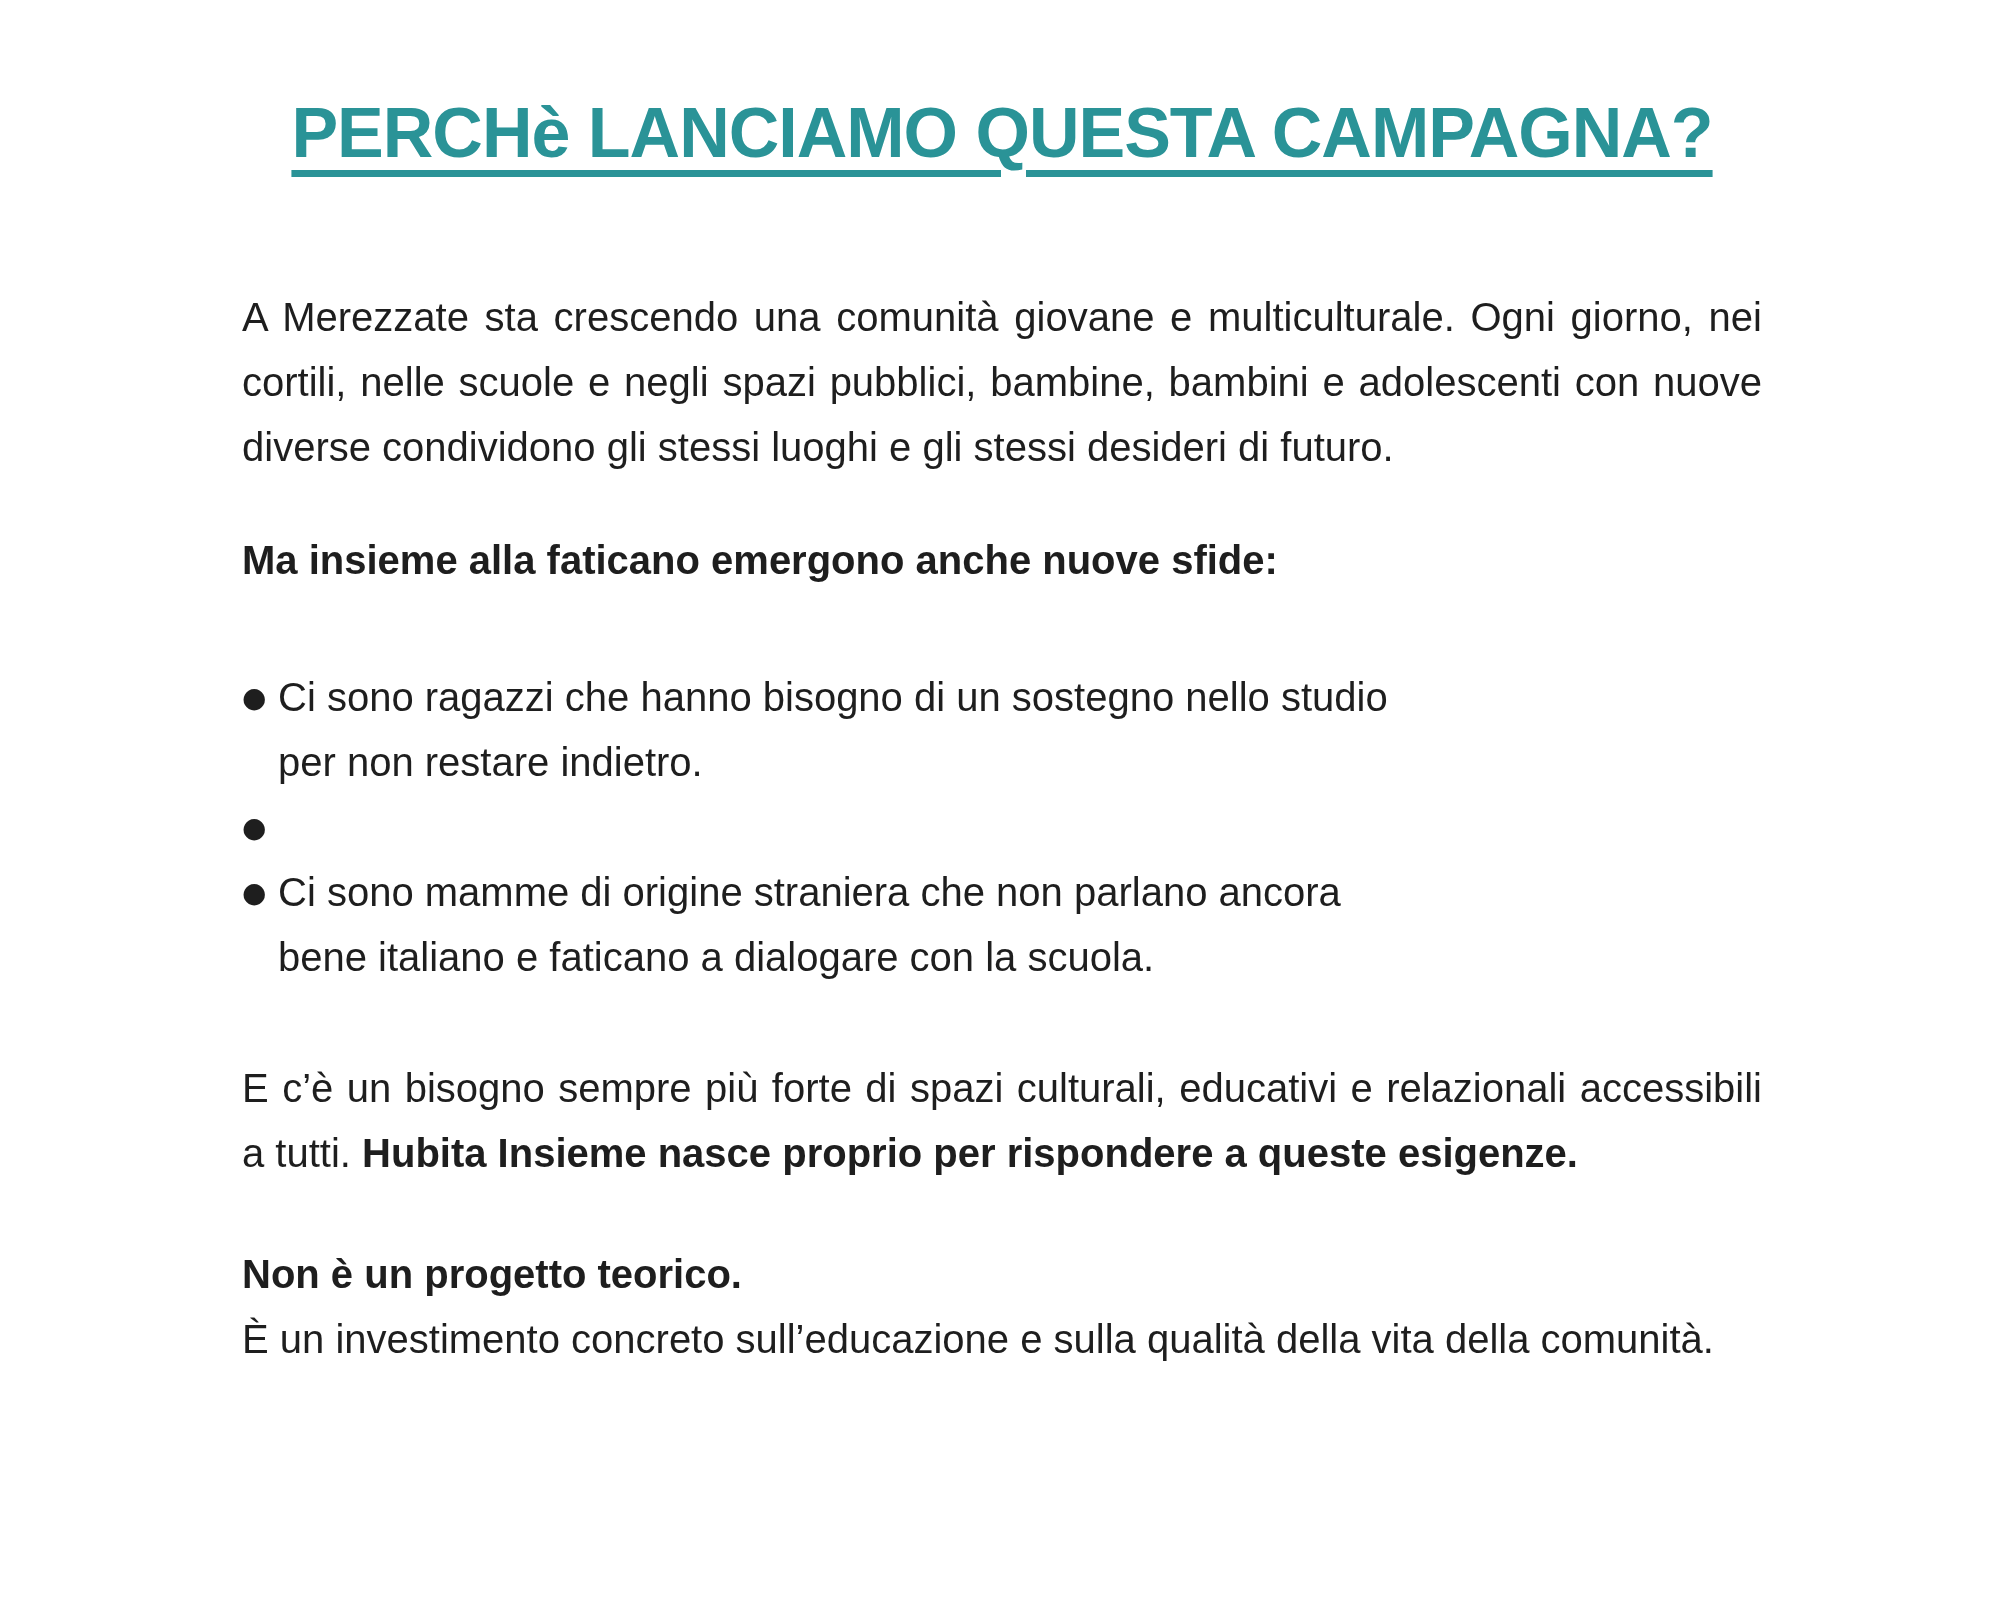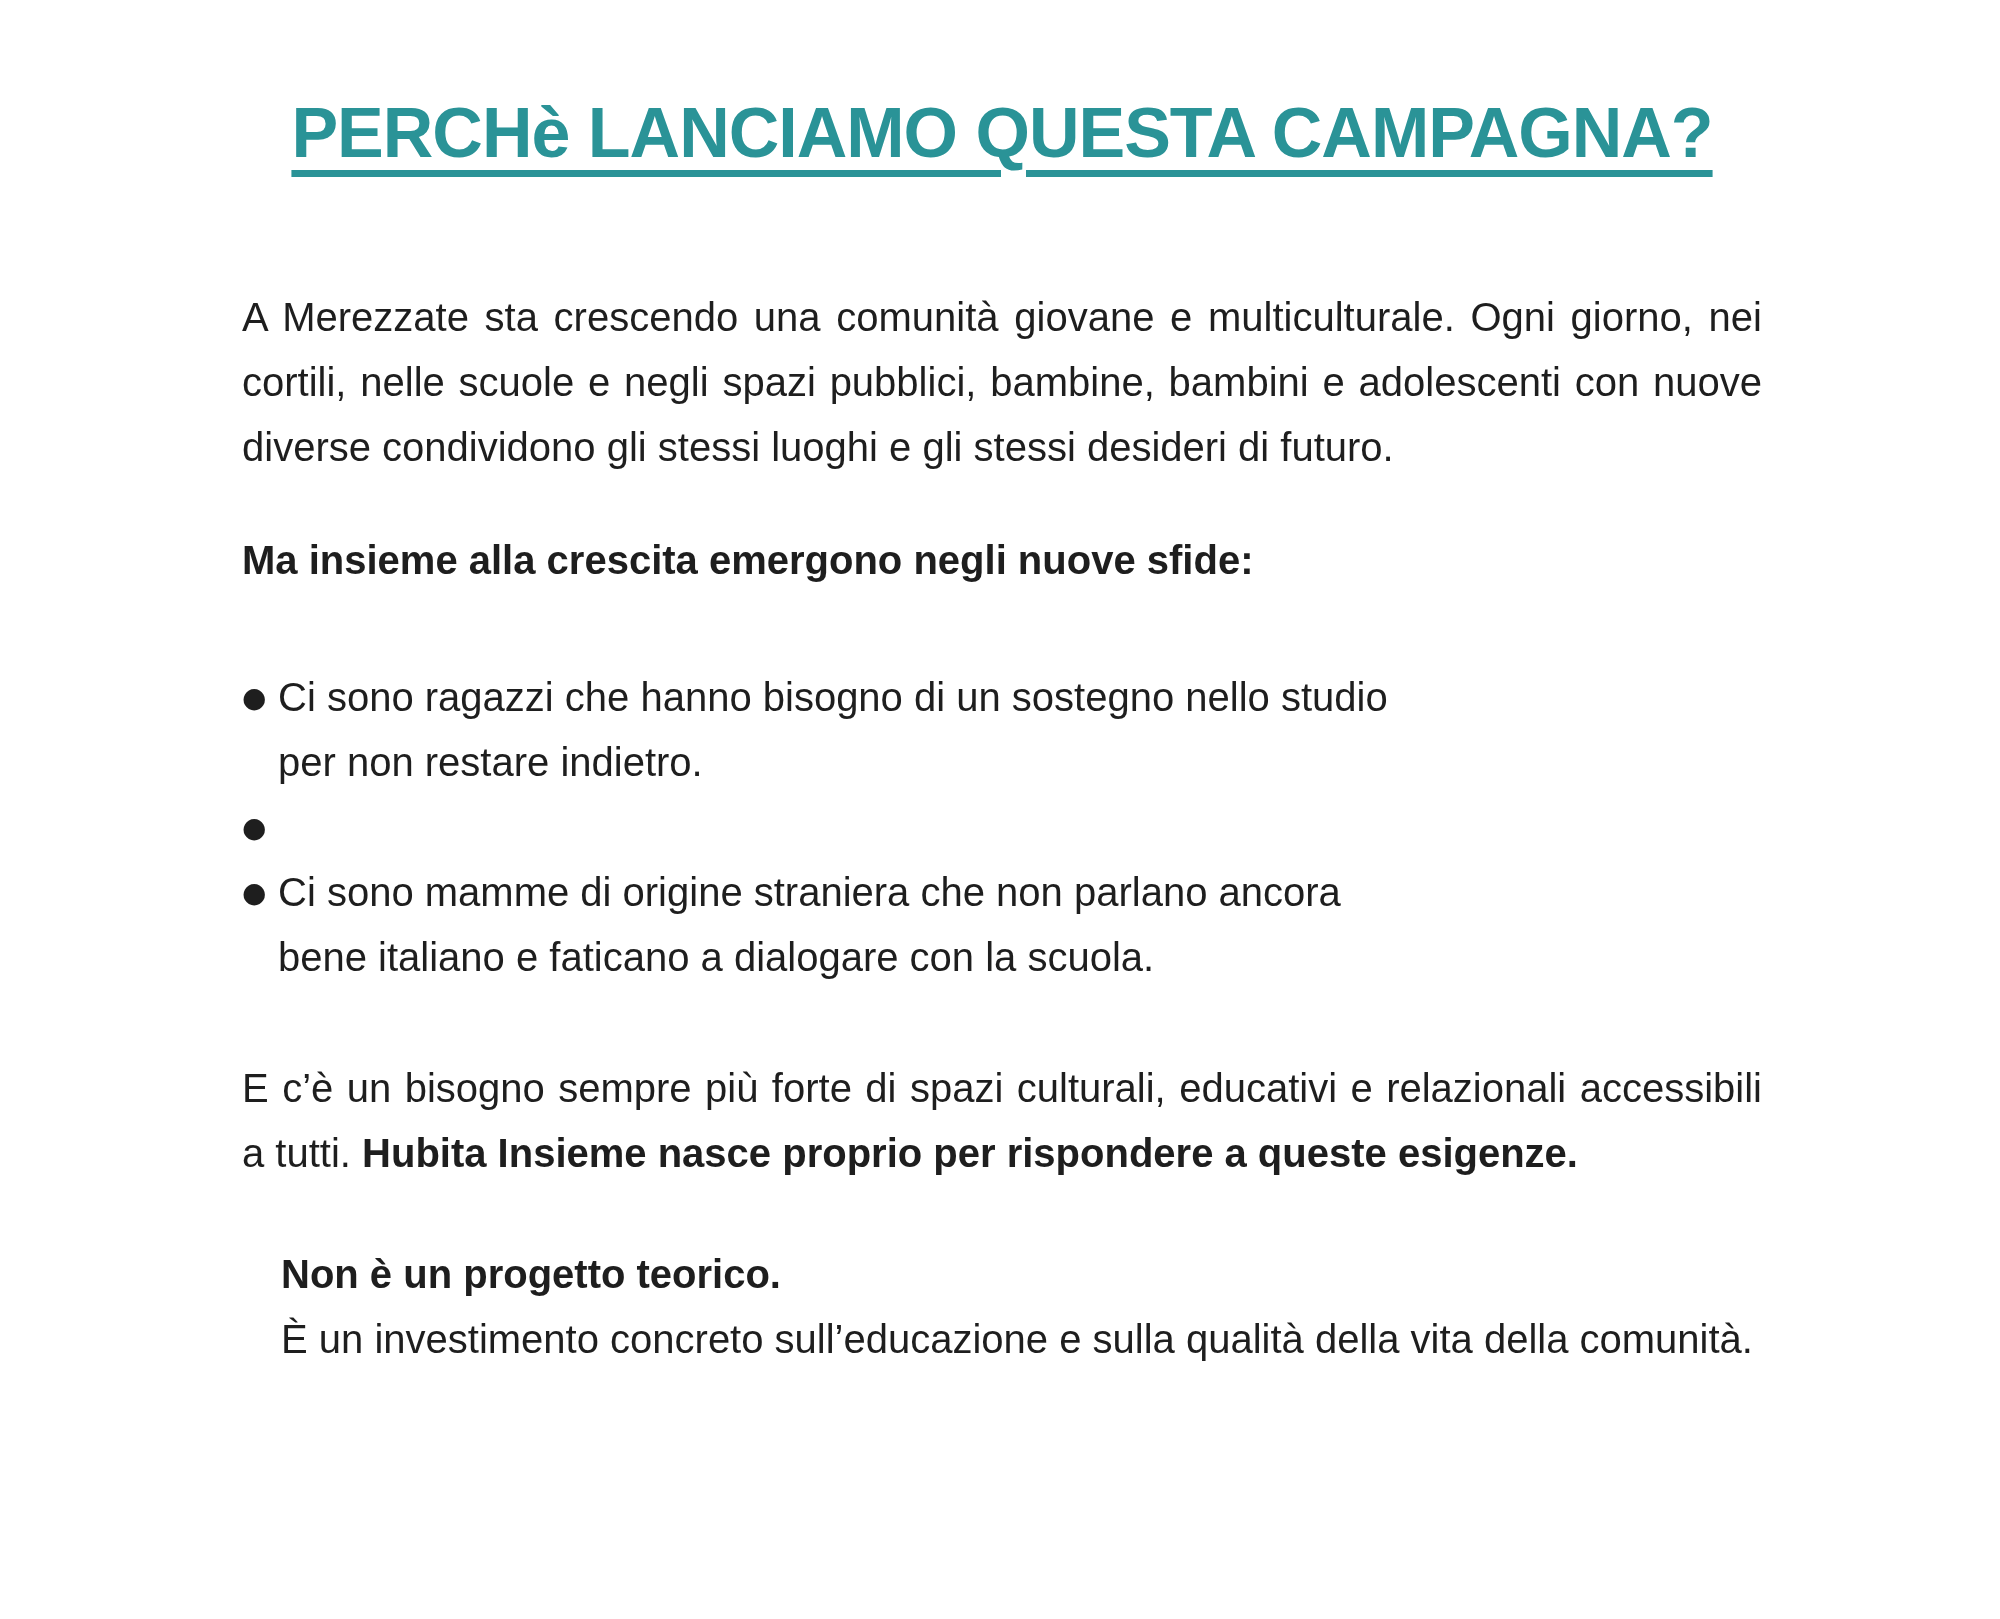--- a/index.html
+++ b/index.html
@@ -61,34 +61,33 @@
   }
   .bullet-text {
     white-space: pre-line;
   }
   .para-need {
     margin-top: 66px;
     text-align: justify;
   }
   .para-closing {
     margin-top: 56px;
-    margin-left: 39px;
   }
   .bold { font-weight: 700; }
 </style>
 </head>
 <body>
 
 <div class="page">
 
   <h1 class="doc-title">PERCHè LANCIAMO QUESTA CAMPAGNA?</h1>
 
   <p class="body-text para-intro">A Merezzate sta crescendo una comunità giovane e multiculturale. Ogni giorno, nei cortili, nelle scuole e negli spazi pubblici, bambine, bambini e adolescenti con nuove diverse condividono gli stessi luoghi e gli stessi desideri di futuro.</p>
 
-  <p class="body-text para-heading">Ma insieme alla crescita emergono negli nuove sfide:</p>
+  <p class="body-text para-heading">Ma insieme alla faticano emergono anche nuove sfide:</p>
 
   <div class="body-text bullet-list">
 
     <div class="bullet-item">
       <span class="bullet-marker">●</span>
       <span class="bullet-text">Ci sono ragazzi che hanno bisogno di un sostegno nello studio
 per non restare indietro.</span>
     </div>
 
     <div class="bullet-item">

